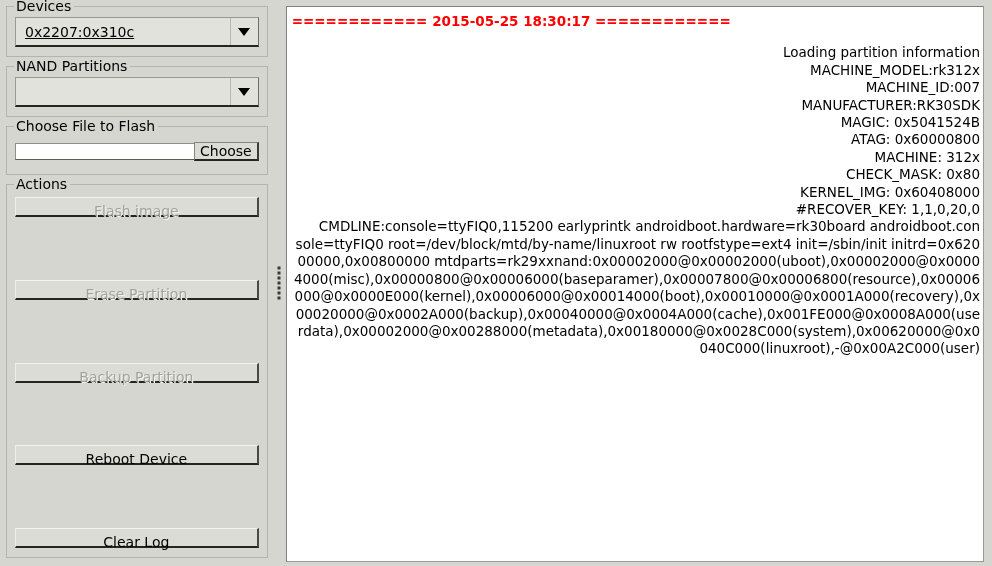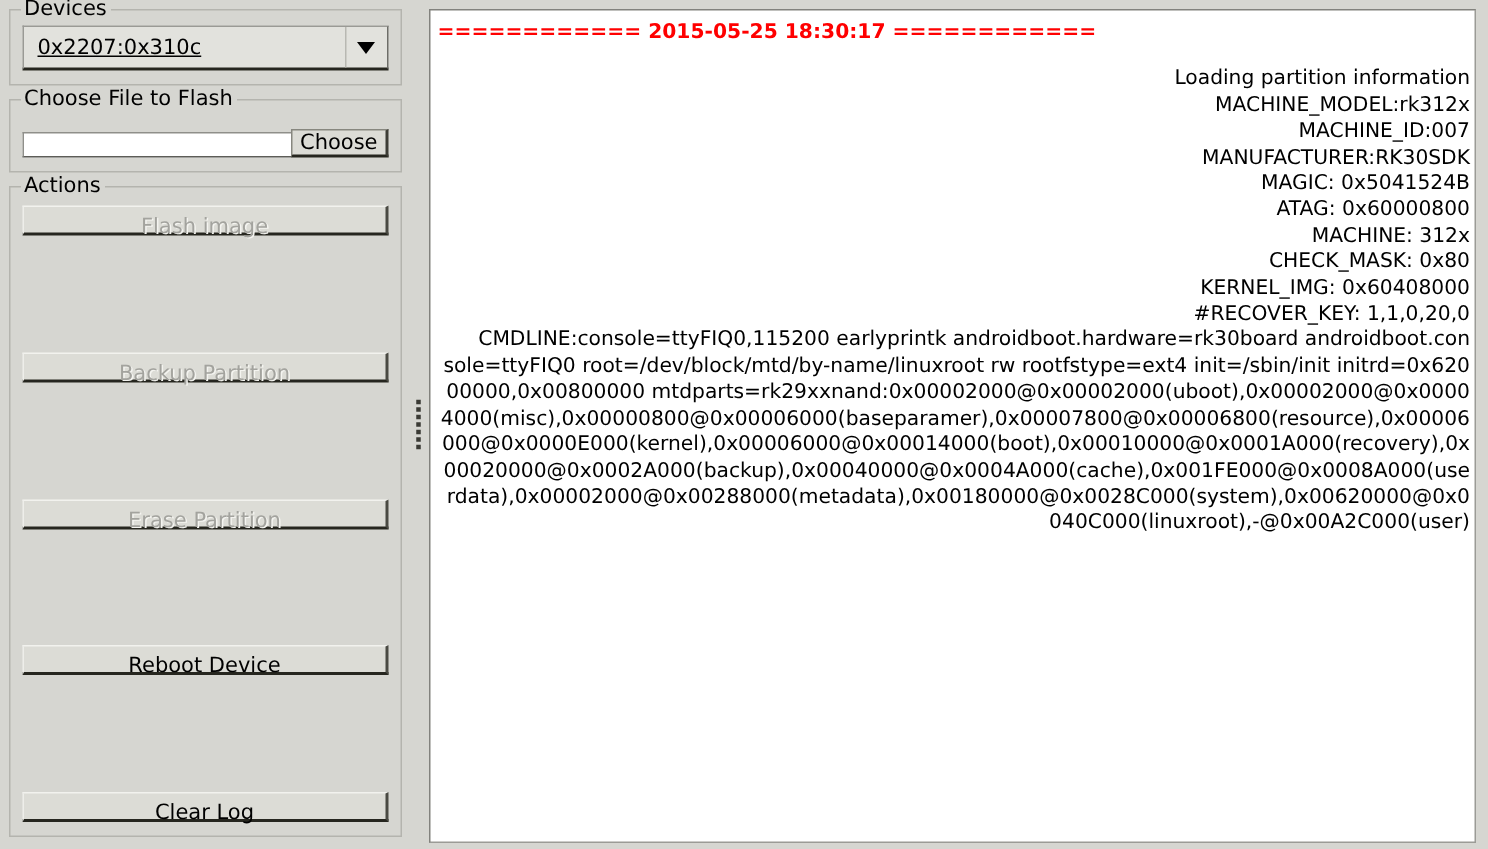--- a/index.html
+++ b/index.html
@@ -87,21 +87,21 @@
   .arrow-down {
     width: 0; height: 0;
     border-left: 6px solid transparent;
     border-right: 6px solid transparent;
     border-top: 8px solid #000;
   }
 
   
   .file-row {
     display: flex;
-    align-items: flex-end;
+    align-items: center;
     height: 28px;
   }
   .file-input {
     flex: 1 1 auto;
     background: #ffffff;
     border: 1px solid #8f8f8a;
     border-right: none;
     border-bottom-color: #5d5d58;
     box-sizing: border-box;
     font-family: "DejaVu Sans", sans-serif;
@@ -233,35 +233,44 @@
     <div class="groupbox">
       <span class="gb-title">Devices</span>
       <div class="combo">
         <span class="combo-text">0x2207:0x310c</span>
         <span class="combo-arrowbox">
           <span class="arrow-down"></span>
         </span>
       </div>
     </div>
 
+    <div class="groupbox">
+      <span class="gb-title">NAND Partitions</span>
+      <div class="combo">
+        <span class="combo-text"></span>
+        <span class="combo-arrowbox">
+          <span class="arrow-down"></span>
+        </span>
+      </div>
+    </div>
 
     <div class="groupbox">
       <span class="gb-title">Choose File to Flash</span>
       <div class="file-row">
         <input class="file-input" type="text" value="" style="">
         <button class="choose-btn">Choose</button>
       </div>
     </div>
 
     <div class="groupbox actions-box">
       <span class="gb-title">Actions</span>
       <div class="actions-inner">
         <button class="btn disabled">Flash image</button>
+        <button class="btn disabled">Erase Partition</button>
         <button class="btn disabled">Backup Partition</button>
-        <button class="btn disabled">Erase Partition</button>
         <button class="btn">Reboot Device</button>
         <button class="btn">Clear Log</button>
       </div>
     </div>
 
   </div>
 
   <div class="splitter">
     <span class="dots">
       <i></i>

